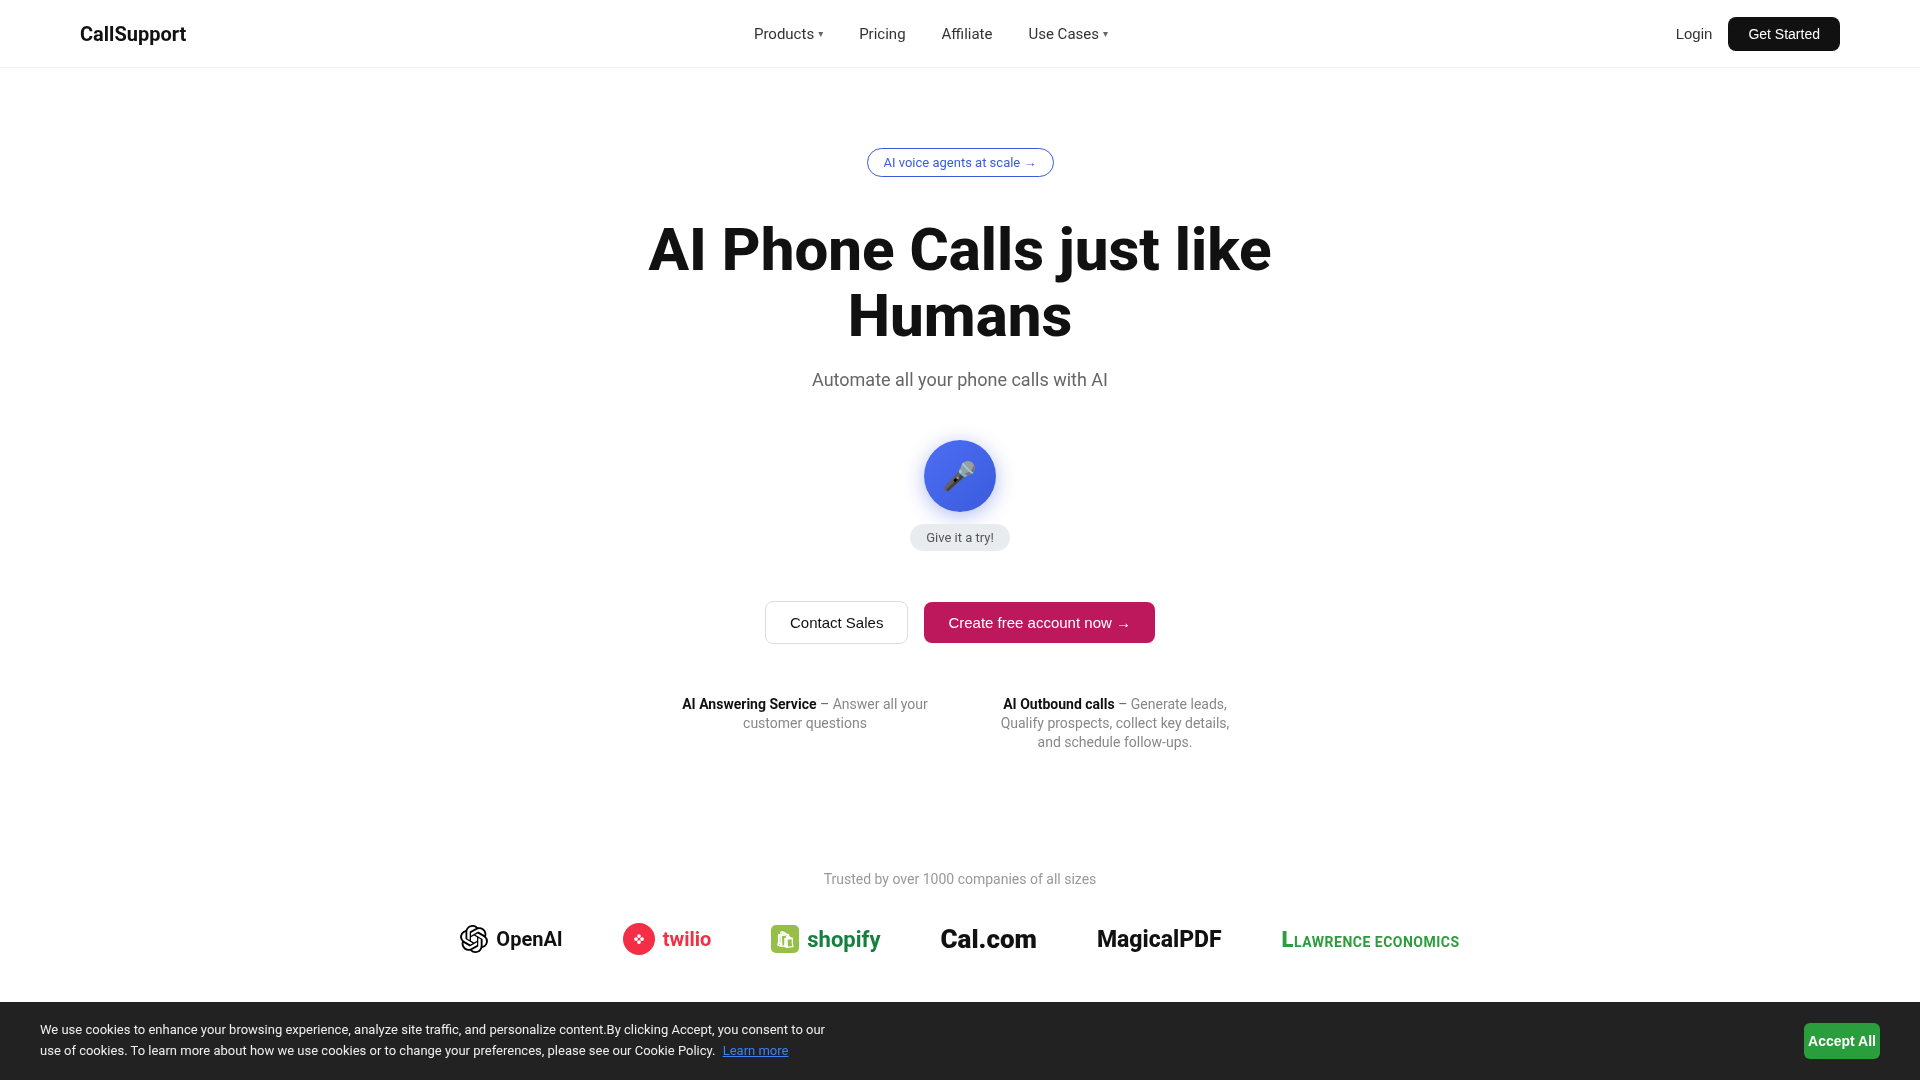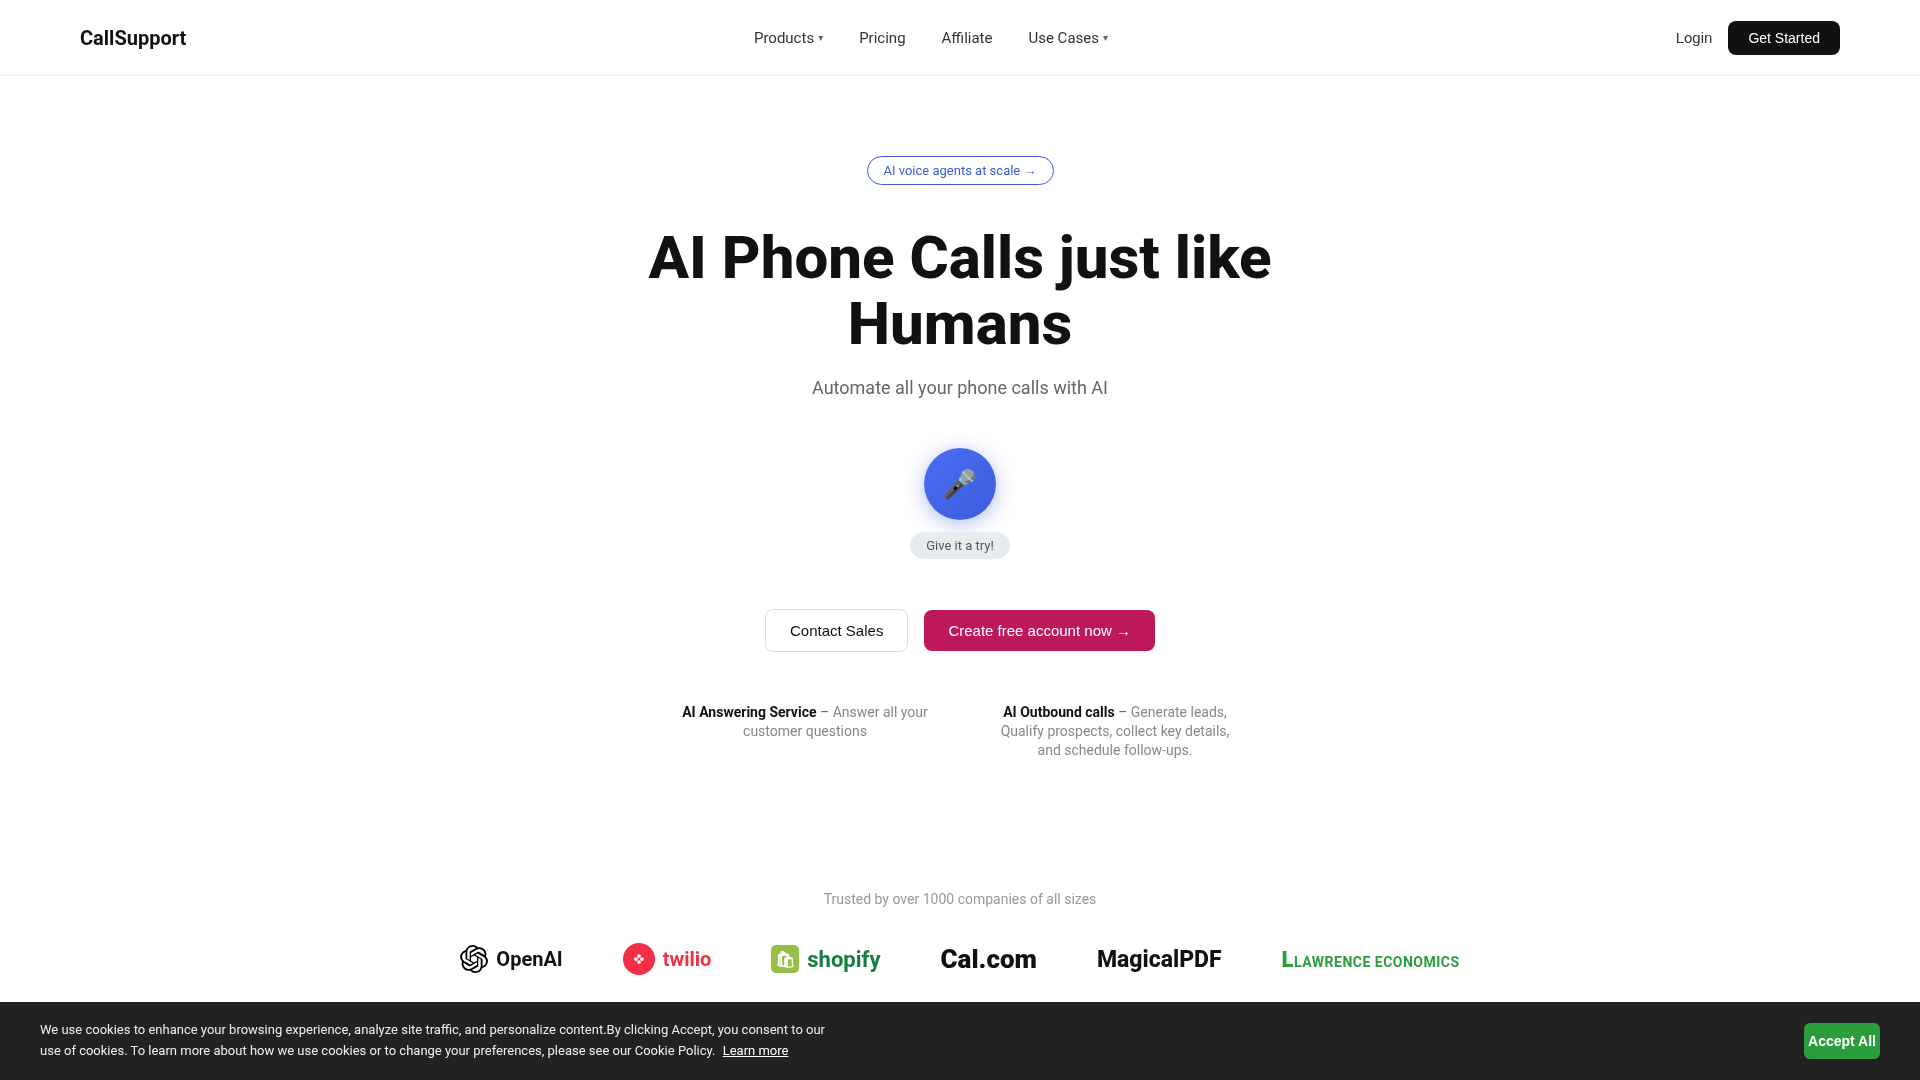--- a/index.html
+++ b/index.html
@@ -1,21 +1,21 @@
 <!DOCTYPE html>
 <html><head>
   <meta charset="utf-8">
   <style>
     * { margin: 0; padding: 0; box-sizing: border-box; }
     body { font-family: -apple-system, BlinkMacSystemFont, 'Segoe UI', Roboto, sans-serif; background: #fff; color: #111; min-height: 1080px; }
 
     
     nav {
       display: flex; align-items: center; justify-content: space-between;
-      padding: 0 80px; height: 76px; border-bottom: 1px solid #f0f0f0;
+      padding: 0 80px; height: 68px; border-bottom: 1px solid #f0f0f0;
       position: sticky; top: 0; background: #fff; z-index: 100;
     }
     .nav-logo { font-weight: 700; font-size: 20px; color: #111; }
     .nav-links { display: flex; align-items: center; gap: 36px; }
     .nav-link {
       font-size: 15px; color: #333; text-decoration: none; cursor: pointer;
       display: flex; align-items: center; gap: 4px;
     }
     .nav-chevron { font-size: 10px; color: #666; }
     .nav-actions { display: flex; align-items: center; gap: 16px; }
@@ -77,21 +77,21 @@
 
     
     .features-row {
       display: flex; align-items: flex-start; justify-content: center;
       gap: 60px; margin-bottom: 60px; flex-wrap: wrap; max-width: 900px;
     }
     .feature-item { text-align: center; max-width: 250px; }
     .feature-title { font-size: 14px; font-weight: 700; color: #111; }
 
     
-    .trusted-section { text-align: center; padding: 0 40px 60px; margin-top: 12px; }
+    .trusted-section { text-align: center; padding: 0 40px 60px; }
     .trusted-label { font-size: 14px; color: #999; margin-bottom: 36px; }
     .logos-row {
       display: flex; align-items: center; justify-content: center;
       gap: 60px; flex-wrap: wrap;
     }
     .logo-item {
       display: flex; align-items: center; gap: 8px;
       font-size: 22px; font-weight: 700; color: #111; white-space: nowrap;
     }
     .logo-twilio-icon {
@@ -107,21 +107,21 @@
     .logo-lawrence { font-size: 16px; font-weight: 700; color: #2a9d3c; }
 
     
     .cookie-banner {
       position: fixed; bottom: 0; left: 0; right: 0;
       background: #222; color: #eee; padding: 18px 40px;
       display: flex; align-items: center; justify-content: space-between;
       font-size: 13px; z-index: 1000;
     }
     .cookie-text { flex: 1; line-height: 1.6; max-width: 800px; }
-    .cookie-learn-more { color: #ffffff; cursor: pointer; text-decoration: underline; margin-left: 4px; }
+    .cookie-learn-more { color: #3b82f6; cursor: pointer; text-decoration: underline; margin-left: 4px; }
     .btn-accept-all {
       background: #2a9d3c; color: #fff; border: none; border-radius: 6px;
       padding: 10px 4px; font-size: 14px; font-weight: 600; cursor: pointer;
       white-space: nowrap; margin-left: 40px;
     }
 
     
     .openai-svg { width: 28px; height: 28px; }
   </style>
 </head>

